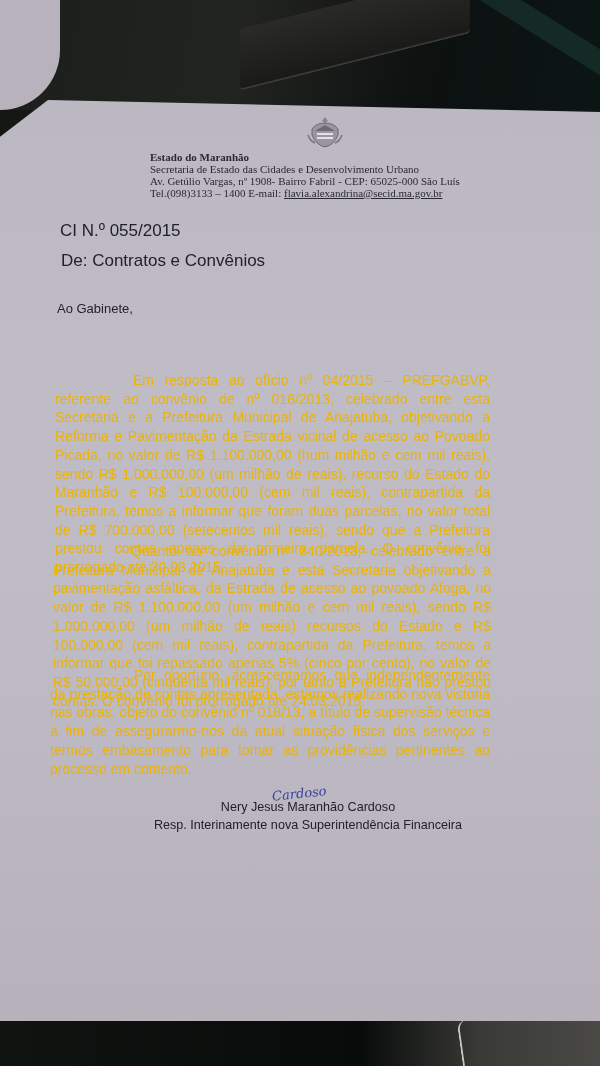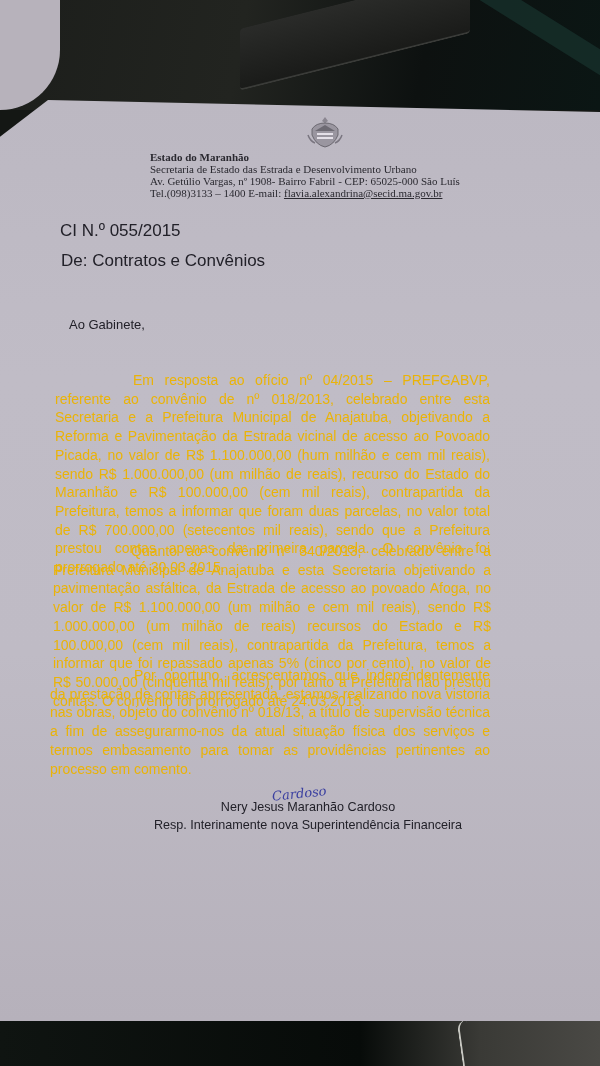--- a/index.html
+++ b/index.html
@@ -75,21 +75,21 @@
     .lh-title { font-weight: bold; font-size: 11px; }
     .lh-email { text-decoration: underline; }
     .doc-text {
       font-family: "Liberation Sans", sans-serif;
       color: #222129;
       font-size: 17px;
       position: absolute;
     }
     .ci { left: 60px; top: 221px; }
     .de { left: 61px; top: 251px; }
-    .greeting { left: 57px; top: 317px; font-size: 13px; margin-left: 12px; }
+    .greeting { left: 57px; top: 301px; font-size: 13px; }
     .para {
       position: absolute;
       left: 55px;
       width: 435px;
       font-family: "Liberation Sans", sans-serif;
       font-size: 14px;
       line-height: 18.7px;
       color: #eab308;
       text-align: justify;
       text-indent: 78px;
@@ -134,21 +134,21 @@
       <path d="M19 2 l3 4 l-3 2 l-3 -2 z" fill="#8a8690"></path>
       <path d="M6 14 q4 -6 13 -6 q9 0 13 6 l0 6 q-4 10 -13 12 q-9 -2 -13 -12 z" fill="#9a96a0" stroke="#5a5860" stroke-width="0.8"></path>
       <path d="M9 16 l10 -6 l10 6 z" fill="#6d6a73"></path>
       <rect x="11" y="18" width="16" height="2" fill="#e4e0e8"></rect>
       <rect x="11" y="22" width="16" height="2" fill="#e4e0e8"></rect>
       <path d="M2 20 q2 6 7 8" stroke="#7a7680" fill="none" stroke-width="1.5"></path>
       <path d="M36 20 q-2 6 -7 8" stroke="#7a7680" fill="none" stroke-width="1.5"></path>
     </svg>
   </div>
   <div class="lh-title">Estado do Maranhão</div>
-  <div>Secretaria de Estado das Estrada e Desenvolvimento Urbano</div>
+  <div>Secretaria de Estado das Cidades e Desenvolvimento Urbano</div>
   <div>Av. Getúlio Vargas, nº 1908- Bairro Fabril - CEP: 65025-000 São Luís</div>
   <div>
     <span>Tel.(098)3133 – 1400</span>
     <span>E-mail:</span>
     <span class="lh-email">flavia.alexandrina@secid.ma.gov.br</span>
   </div>
 </div>
 
 <div class="doc-text ci">CI N.º 055/2015</div>
 <div class="doc-text de">De: Contratos e Convênios</div>

